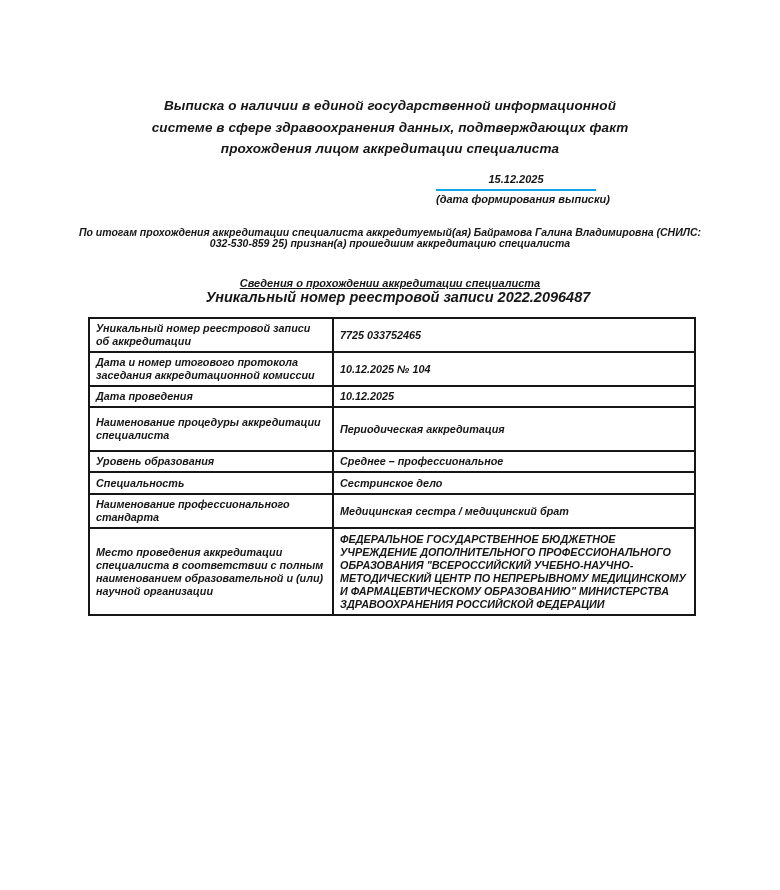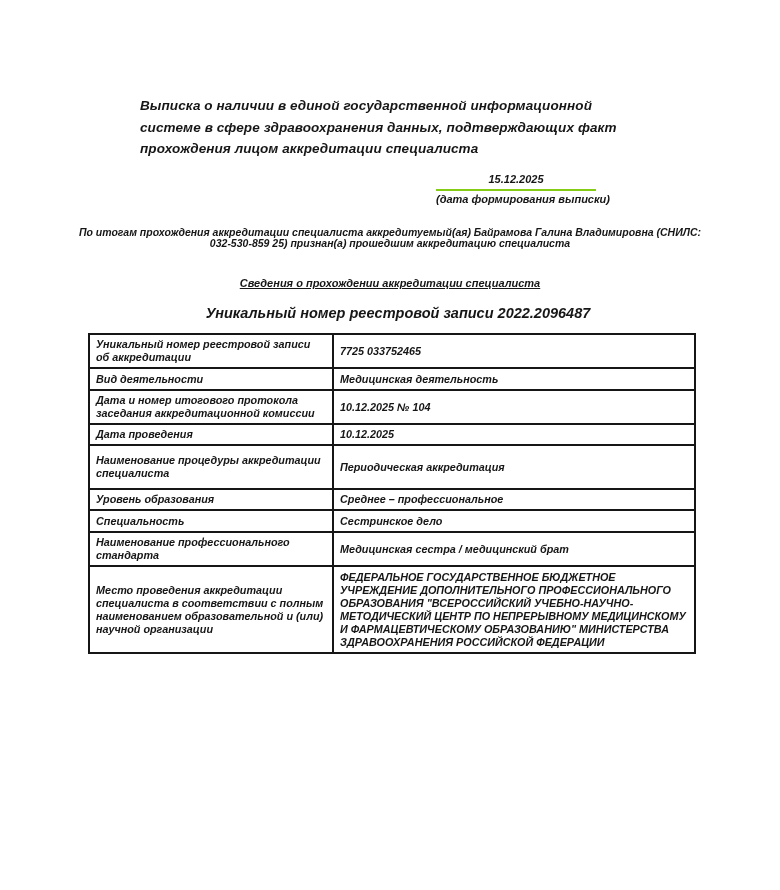--- a/index.html
+++ b/index.html
@@ -14,35 +14,35 @@
     background: #ffffff;
     overflow: hidden;
     font-family: "Liberation Sans", sans-serif;
     font-weight: bold;
     font-style: italic;
     color: #161616;
   }
   .title {
     margin: 95px auto 0;
     width: 500px;
-    text-align: left;
+    text-align: center;
     font-size: 13.5px;
     line-height: 21.5px;
     letter-spacing: 0.1px;
   }
   .date-block {
     margin: 13px 0 0 436px;
     width: 160px;
   }
   .date-value {
     text-align: center;
     font-size: 11px;
     line-height: 12px;
     padding-bottom: 4px;
-    border-bottom: 2px solid #84cc16;
+    border-bottom: 2px solid #0ea5e9;
   }
   .date-caption {
     margin-top: 2px;
     text-align: center;
     font-size: 11px;
     line-height: 12px;
     white-space: nowrap;
   }
   .intro {
     margin: 22px auto 0;
@@ -52,21 +52,21 @@
     line-height: 11.8px;
   }
   .section-heading {
     margin-top: 27px;
     text-align: center;
     font-size: 11px;
     line-height: 12px;
     text-decoration: underline;
   }
   .registry-line {
-    margin-top: 16px;
+    margin-top: 0;
     text-align: center;
     font-size: 14.5px;
     line-height: 16px;
     padding-left: 16px;
   }
   table.acc-table {
     margin: 12px 0 0 88px;
     width: 602px;
     border-collapse: collapse;
     table-layout: fixed;
@@ -109,24 +109,20 @@
   <div class="section-heading">Сведения о прохождении аккредитации специалиста</div>
 
   <div class="registry-line">Уникальный номер реестровой записи 2022.2096487</div>
 
   <table class="acc-table">
     <tbody>
       <tr class="r1">
         <td class="cell-label">Уникальный номер реестровой записи об аккредитации</td>
         <td class="cell-value">7725 033752465</td>
       </tr>
-      <tr class="r2">
-        <td class="cell-label">Вид деятельности</td>
-        <td class="cell-value">Медицинская деятельность</td>
-      </tr>
       <tr class="r3">
         <td class="cell-label">Дата и номер итогового протокола заседания аккредитационной комиссии</td>
         <td class="cell-value">10.12.2025 № 104</td>
       </tr>
       <tr class="r4">
         <td class="cell-label">Дата проведения</td>
         <td class="cell-value">10.12.2025</td>
       </tr>
       <tr class="r6">
         <td class="cell-label">Наименование процедуры аккредитации специалиста</td>

